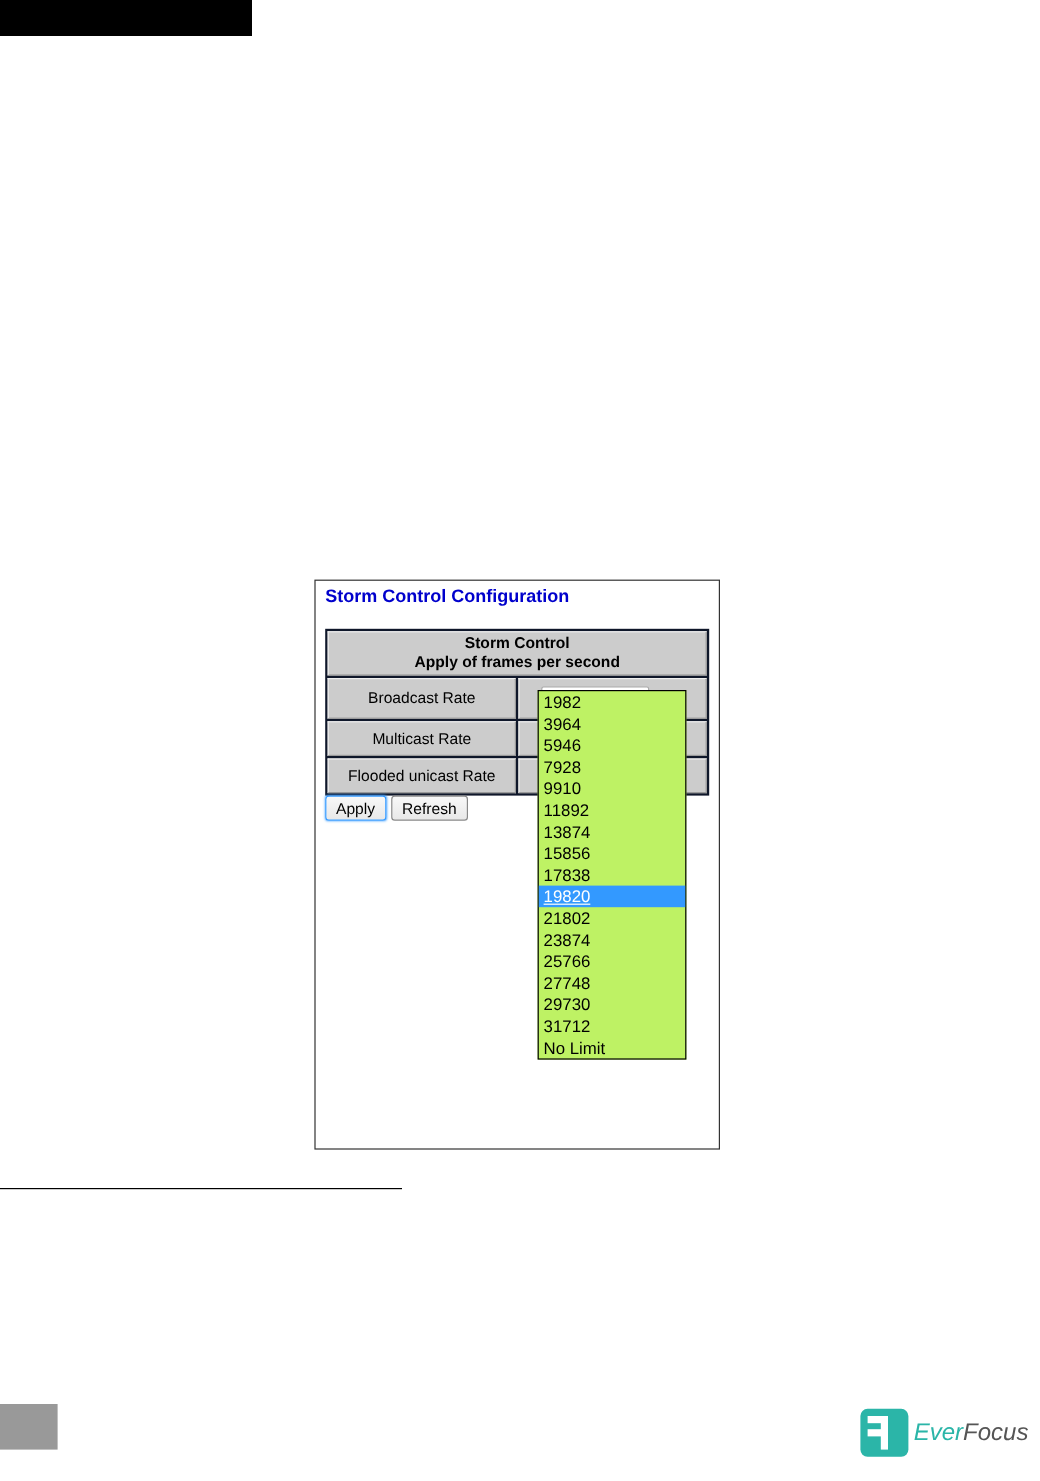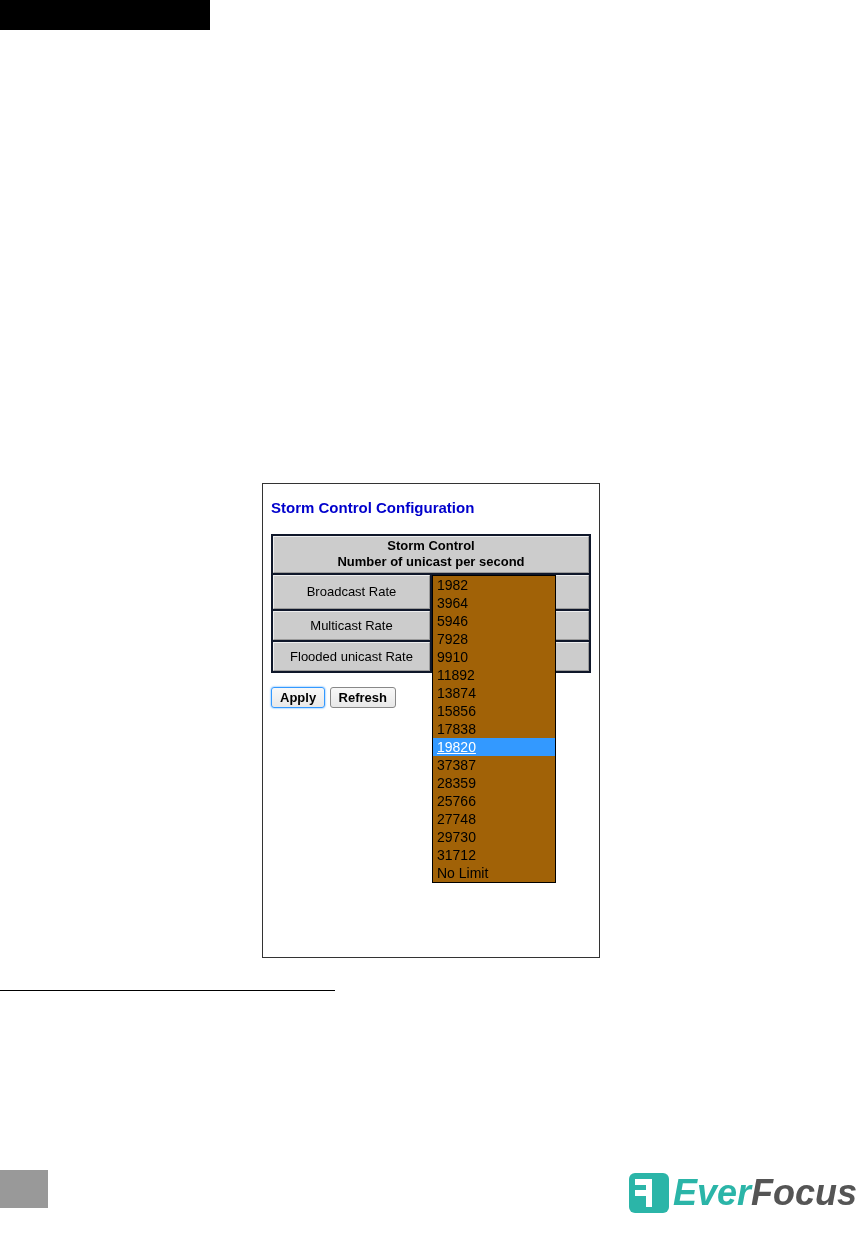--- a/index.html
+++ b/index.html
@@ -19,21 +19,21 @@
     background: #000;
   }
   .config-panel {
     position: absolute;
     top: 483px;
     left: 262px;
     width: 338px;
     height: 475px;
     border: 1px solid #333;
     background: #fff;
-    padding: 15px 8px;
+    padding: 5px 8px;
   }
   .panel-title {
     color: #0000cc;
     font-weight: bold;
     font-size: 15px;
     margin-bottom: 18px;
   }
   .storm-table {
     border-collapse: separate;
     border-spacing: 2px;
@@ -80,42 +80,40 @@
   .dropdown-select .arrow {
     position: absolute;
     right: 6px;
     top: 7px;
     width: 0; height: 0;
     border-left: 4px solid transparent;
     border-right: 4px solid transparent;
     border-top: 5px solid #000;
   }
   .button-row {
-    margin-top: 14px;
-    font-weight: bold;
   }
   .btn {
     display: inline-block;
     padding: 2px 8px;
     font-size: 13px;
     background: linear-gradient(#f8f8f8, #e8e8e8);
     border: 1px solid #888;
     border-radius: 3px;
     cursor: pointer;
   }
   .btn.focus {
     border-color: #3399ff;
     box-shadow: 0 0 2px #3399ff;
   }
   .dropdown-list {
     position: absolute;
     top: 91px;   
-    left: 169px;
+    left: 185px;
     width: 124px;
-    background: #a16207;
+    background: #bef264;
     border: 1px solid #000;
     font-size: 14px;
     z-index: 10;
   }
   .dropdown-list .opt {
     padding: 0px 4px;
     line-height: 18px;
     cursor: pointer;
   }
   .dropdown-list .opt.selected {
@@ -159,42 +157,42 @@
     border-radius: 6px;
   }
   .logo-mark .cut {
     position: absolute;
     background: #fff;
   }
   .logo-mark .cut.vert { left: 17px; top: 6px; width: 6px; height: 28px; }
   .logo-mark .cut.top  { left: 6px;  top: 6px; width: 14px; height: 6px; }
   .logo-mark .cut.mid  { left: 6px;  top: 17px; width: 14px; height: 6px; }
   .logo-text {
-    font-size: 36px;
+    font-size: 20px;
     font-style: italic;
-    font-weight: bold;
+    font-weight: normal;
     letter-spacing: 0px;
   }
   .logo-text .ever { color: #2bb5a8; }
   .logo-text .focus { color: #555; }
 </style>
 </head>
 <body>
 
 <div class="header-bar"></div>
 
 <div class="config-panel">
   <div class="panel-title">Storm Control Configuration</div>
 
   <table class="storm-table">
     <tbody>
         <tr>
       <th colspan="2">
         <span>Storm Control</span><br>
-        <span>Number of unicast per second</span>
+        <span>Apply of frames per second</span>
       </th>
     </tr>
     <tr>
       <td class="label">Broadcast Rate</td>
       <td class="value">
         <span class="dropdown-select">
           <span>9910</span>
           <span class="arrow"></span>
         </span>
       </td>
@@ -219,22 +217,22 @@
       <div class="opt">1982</div>
       <div class="opt">3964</div>
       <div class="opt">5946</div>
       <div class="opt">7928</div>
       <div class="opt">9910</div>
       <div class="opt">11892</div>
       <div class="opt">13874</div>
       <div class="opt">15856</div>
       <div class="opt">17838</div>
       <div class="opt selected">19820</div>
-      <div class="opt">37387</div>
-      <div class="opt">28359</div>
+      <div class="opt">21802</div>
+      <div class="opt">23874</div>
       <div class="opt">25766</div>
       <div class="opt">27748</div>
       <div class="opt">29730</div>
       <div class="opt">31712</div>
       <div class="opt">No Limit</div>
     </div>
 </div>
 
 <div class="divider-line"></div>
 

